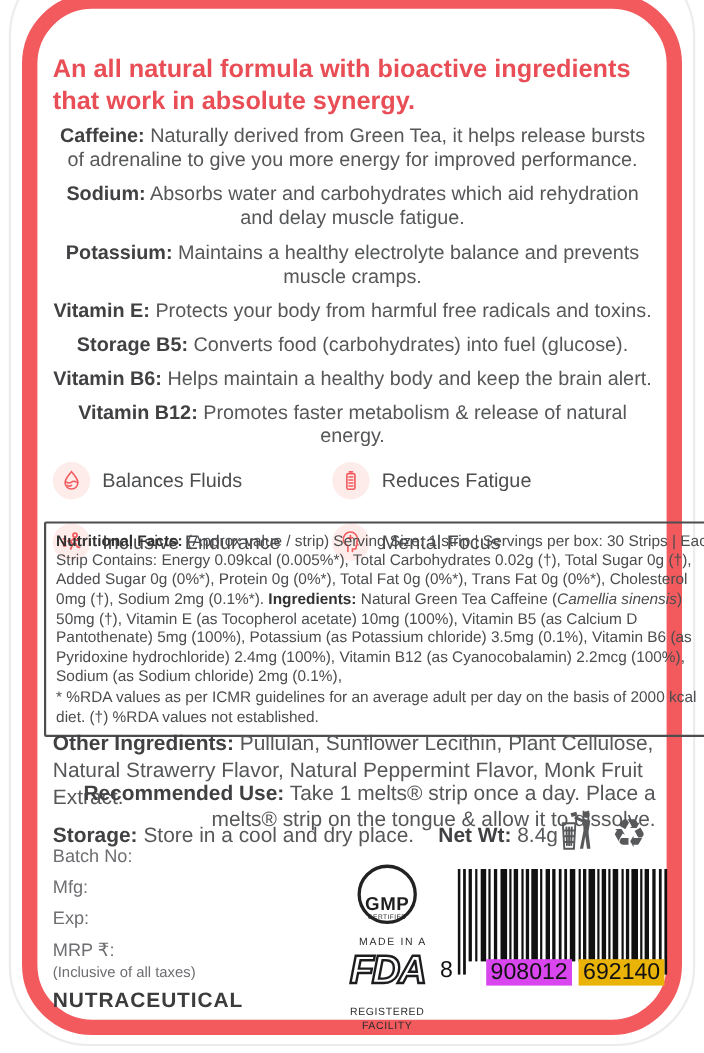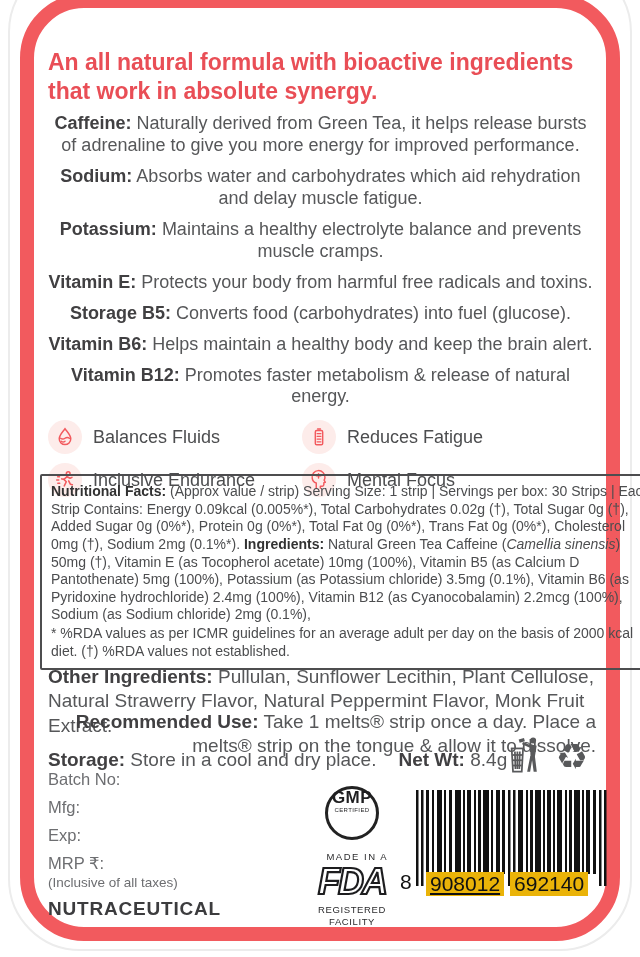--- a/index.html
+++ b/index.html
@@ -8,51 +8,51 @@
   }
   *{margin:0;padding:0;box-sizing:border-box;}
   html,body{width:640px;height:957px;}
   body{font-family:"Liberation Sans","DejaVu Sans",sans-serif;background:#fff;position:relative;overflow:hidden;}
   .sachet-outline{position:absolute;left:8px;right:8px;top:-40px;bottom:6px;border:2px solid #ececec;border-radius:72px;}
   .red-frame{position:absolute;left:20px;right:20px;top:-6px;bottom:16px;border:14px solid var(--border-red);border-radius:64px;background:#fff;}
   .content{position:absolute;left:48px;right:36px;top:48px;color:var(--text-body);}
   .title{color:var(--accent);font-size:23px;line-height:1.26;font-weight:bold;margin-bottom:7px;max-width:548px;}
   .benefit{font-size:18px;line-height:1.22;margin-bottom:9px;max-width:545px;text-align:center;}
   .benefit b{color:var(--text-dark);}
-  .feature-grid{display:grid;grid-template-columns:254px 1fr;grid-auto-rows:40px;row-gap:3px;margin-top:5px;}
+  .feature-grid{display:grid;grid-template-columns:254px 1fr;grid-auto-rows:40px;row-gap:16px;margin-top:5px;}
   .feature{display:flex;align-items:center;gap:11px;}
   .feature .bubble{width:34px;height:34px;border-radius:50%;background:var(--icon-bg);display:flex;align-items:center;justify-content:center;color:var(--border-red);flex:0 0 34px;}
   .feature .lbl{font-size:18px;color:#4c4d4f;}
   .nutri-box{position:absolute;left:-8px;top:426px;width:622px;border:2px solid var(--box-border);padding:7px 9px 8px 9px;font-size:14px;line-height:1.26;color:#4c4d4f;border-radius:2px;}
   .nutri-box b{color:#323232;}
   .nutri-notes{margin-top:1px;}
   .sec{position:absolute;font-size:19px;line-height:1.28;max-width:548px;color:var(--text-body);}
   .sec b{color:var(--text-dark);}
   .other-ing{left:0;top:617px;}
   .rec-use{left:0;top:662px;text-align:right;}
   .storage-line{left:0;top:700px;}
   .storage-line .netwt{margin-left:22px;}
   .meta{position:absolute;left:0;top:722px;font-size:16.5px;color:var(--text-muted);}
   .meta .row{margin-bottom:9px;}
   .meta .taxes{font-size:13.5px;margin-top:-7px;margin-bottom:8px;}
   .meta .category{color:#3c3c3e;font-size:19px;font-weight:bold;letter-spacing:0.8px;margin-top:2px;}
   .disposal{position:absolute;left:458px;top:688px;display:flex;align-items:center;gap:8px;color:#58595b;}
   .recycle-glyph{font-size:36px;line-height:1;color:#58595b;}
   .gmp-col{position:absolute;left:268px;top:738px;width:72px;text-align:center;color:#1f1f21;}
-  .gmp-seal{width:54px;height:54px;border:3px solid #222;border-radius:50%;margin:0 auto;display:flex;flex-direction:column;align-items:center;justify-content:flex-start;}
+  .gmp-seal{width:54px;height:54px;border:3px solid #222;border-radius:50%;margin:0 auto;display:flex;flex-direction:column;align-items:center;justify-content:flex-end;}
   .gmp-top{font-size:17px;font-weight:800;letter-spacing:.5px;line-height:1;}
   .gmp-bot{font-size:6px;letter-spacing:.4px;margin-top:1px;}
   .made-in{font-size:9.5px;letter-spacing:1.5px;margin-top:11px;color:#2b2b2d;text-align:right;}
   .fda-word{font-size:36px;font-weight:900;font-style:italic;letter-spacing:-2px;color:#fff;-webkit-text-stroke:2.2px #1d1d1f;line-height:1;margin-top:2px;}
-  .reg-fac{font-size:9.5px;letter-spacing:.6px;line-height:1.25;margin-top:4px;color:#2b2b2d;}
+  .reg-fac{font-size:9.5px;letter-spacing:.6px;line-height:1.25;margin-top:15px;color:#2b2b2d;}
   .barcode{position:absolute;left:352px;top:742px;width:216px;height:110px;}
   .barcode .lead{position:absolute;left:0;bottom:6px;font-size:21px;color:#111;}
   .barcode svg{position:absolute;left:16px;top:0;}
   .bc-digits{position:absolute;left:16px;bottom:4px;width:196px;display:flex;font-size:21px;color:#111;}
-  .bc-digits .g1{background:#eab308;margin-left:10px;padding:0 4px;text-decoration:underline;}
+  .bc-digits .g1{background:#d946ef;margin-left:26px;padding:0 4px;}
   .bc-digits .g2{background:#eab308;margin-left:6px;padding:0 4px;}
 </style>
 </head>
 <body>
 
 <div class="sachet-outline"></div>
 <div class="red-frame"></div>
 
 <div class="content">
 

